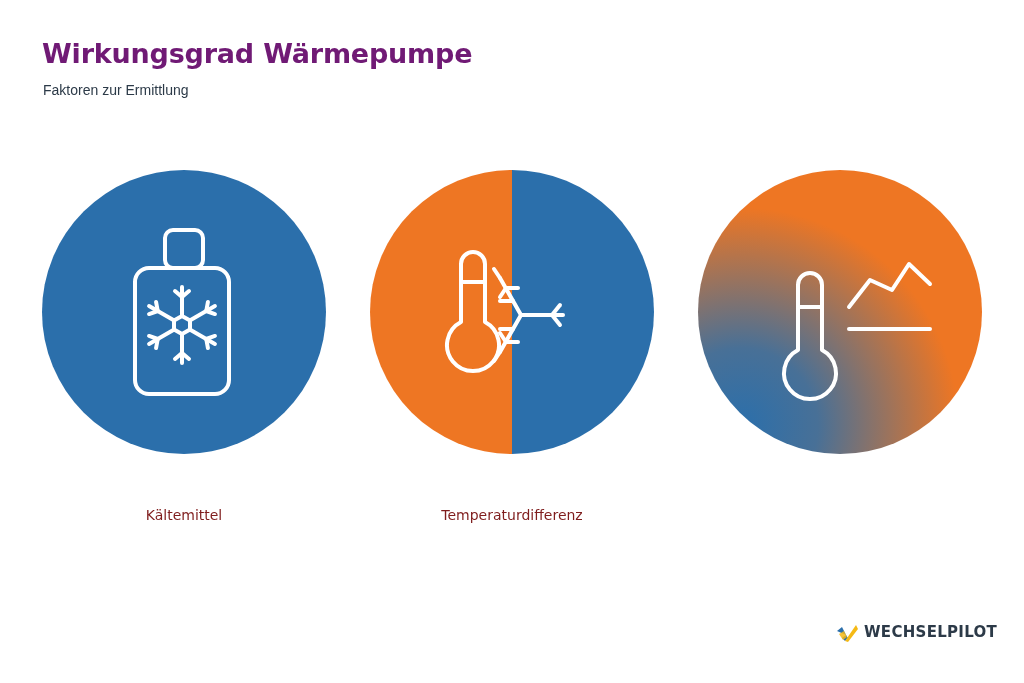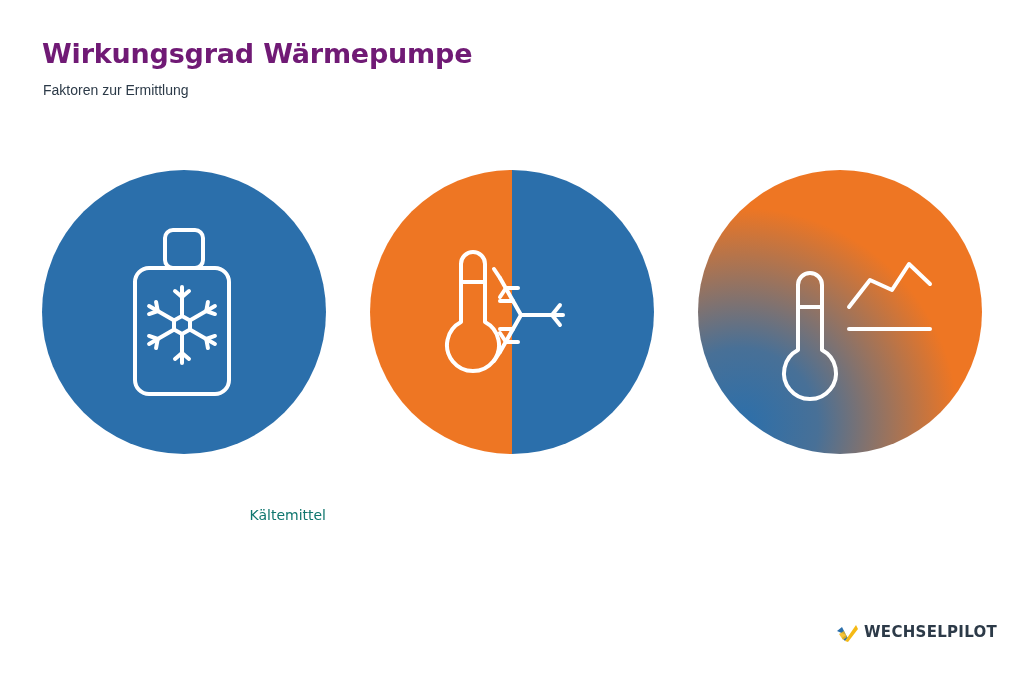--- a/index.html
+++ b/index.html
@@ -14,22 +14,22 @@
   .subtitle {
     position: absolute; left: 43px; top: 82px; font-size: 14px; color: #2c3a48;
     font-family: Liberation Sans, sans-serif;
   }
   .card { position: absolute; top: 170px; width: 284px; }
   .circle {
     width: 284px; height: 284px; border-radius: 50%; position: relative; overflow: hidden;
   }
   .circle svg { position: absolute; left: 0; top: 0; width: 284px; height: 284px; }
   .label {
-    position: absolute; top: 337px; width: 284px; text-align: right; font-size: 14px;
-    color: #0f766e; font-family: "DejaVu Sans", sans-serif;
+    position: absolute; top: 337px; width: 284px; text-align: center; font-size: 14px;
+    color: #7f1d1d; font-family: "DejaVu Sans", sans-serif;
   }
   #card1 { left: 42px; }
   #card2 { left: 370px; }
   #card3 { left: 698px; }
   .c-blue { background: #2b6fab; }
   .c-split { background: linear-gradient(90deg, #ee7623 0 50%, #2b6fab 50% 100%); }
   .c-grad {
     background:
       radial-gradient(circle at 15% 90%, rgba(43,111,171,1) 0%, rgba(43,111,171,0.85) 22%, rgba(43,111,171,0) 62%),
       #ee7623;
@@ -88,20 +88,21 @@
         <line x1="151" y1="145" x2="130" y2="182"></line>
         <line x1="136" y1="172" x2="148" y2="172"></line>
         <line x1="136" y1="172" x2="130" y2="163"></line>
         <line x1="130" y1="108" x2="124" y2="99"></line>
         <line x1="130" y1="182" x2="124" y2="191"></line>
         <line x1="143" y1="131" x2="130" y2="131"></line>
         <line x1="143" y1="159" x2="130" y2="159"></line>
       </g>
     </svg>
   </div>
+  <div class="label">Temperaturdifferenz</div>
 </div>
 
 <div class="card" id="card3">
   <div class="circle c-grad">
     <svg viewBox="0 0 284 284" fill="none" stroke="#ffffff" stroke-width="4" stroke-linecap="round" stroke-linejoin="round">
       <path d="M100 180 V115 a12 12 0 0 1 24 0 V180 a26 26 0 1 1 -24 0 Z"></path>
       <line x1="100" y1="137" x2="124" y2="137"></line>
       <polyline points="151,137 172,110 194,120 211,94 232,114"></polyline>
       <line x1="151" y1="159" x2="232" y2="159"></line>
     </svg>

